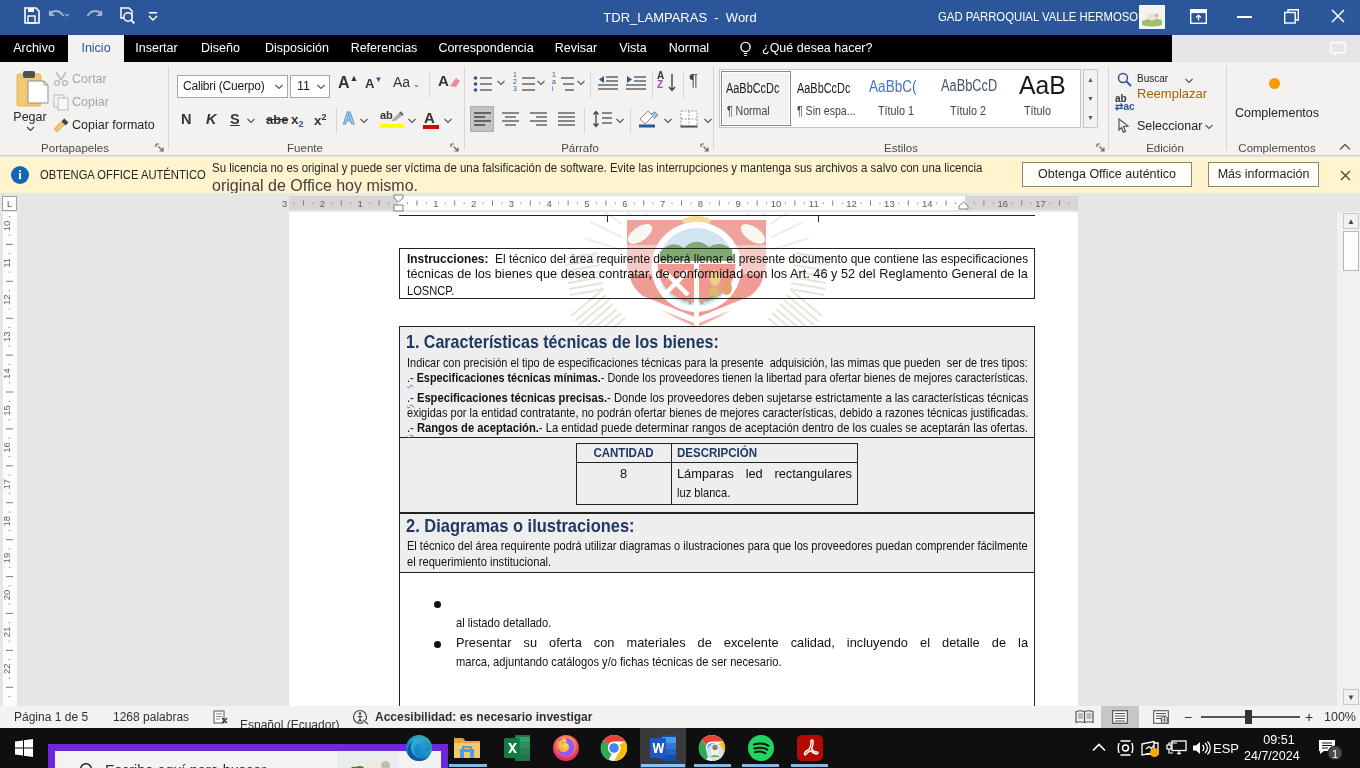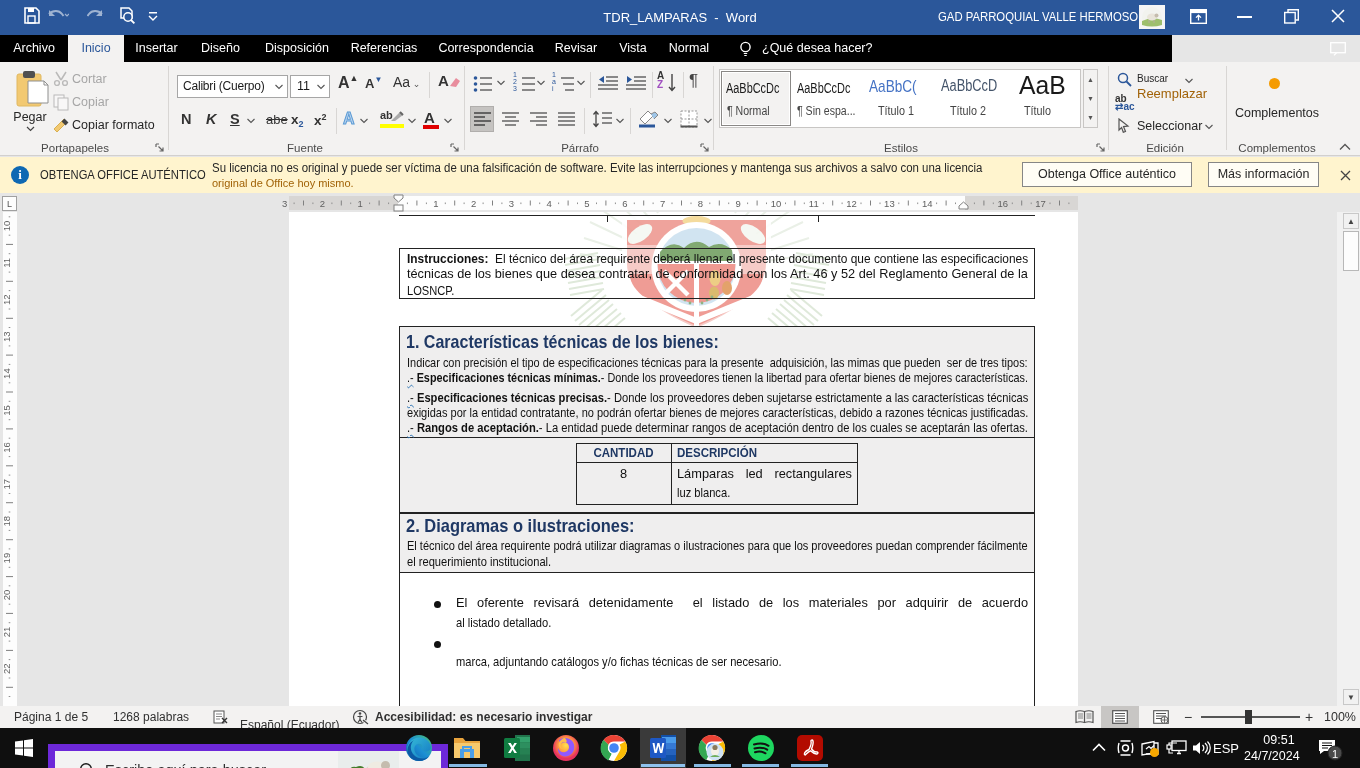--- a/index.html
+++ b/index.html
@@ -167,21 +167,21 @@
     <svg class="abs" style="left:448px;top:14px" width="14" height="12" viewBox="0 0 14 12">
         <path d="M2 10 L8 2 l4 3 L8 11 z" fill="#e88d9d"></path>
       </svg>
 
     <div class="abs" style="left:181px;top:49px;font-size:14.5px;font-weight:bold;color:#333">N</div>
     <div class="abs" style="left:206px;top:49px;font-size:14.5px;font-style:italic;font-weight:bold;color:#333">K</div>
     <div class="abs" style="left:230px;top:49px;font-size:14.5px;font-weight:bold;color:#333;text-decoration:underline">S</div>
     <svg class="abs" style="left:247px;top:56px" width="8" height="6" viewBox="0 0 8 6">
         <path d="M0.5 1 L4 4.5 L7.5 1" fill="none" stroke="#555" stroke-width="1.1"></path>
       </svg>
-    <div class="abs" style="left:266px;top:50px;font-size:13px;font-weight:normal;color:#333;text-decoration:line-through">abe</div>
+    <div class="abs" style="left:266px;top:50px;font-size:13px;font-weight:bold;color:#333;text-decoration:line-through">abe</div>
     <div class="abs" style="left:291px;top:50px;font-size:13.5px;font-weight:bold;color:#333">x<span style="font-size:9px;vertical-align:-3px;color:#2b579a">2</span></div>
     <div class="abs" style="left:314px;top:50px;font-size:13.5px;font-weight:bold;color:#333">x<span style="font-size:9px;vertical-align:5px">2</span></div>
     <div class="gsep" style="left:336px;top:46px;height:26px"></div>
     <div class="abs" style="left:343px;top:48px;font-size:16px;font-weight:bold;color:#b9d3ee;-webkit-text-stroke:1px #5b9bd5">A</div>
     <svg class="abs" style="left:360px;top:56px" width="8" height="6" viewBox="0 0 8 6">
         <path d="M0.5 1 L4 4.5 L7.5 1" fill="none" stroke="#555" stroke-width="1.1"></path>
       </svg>
     <div class="abs" style="left:380px;top:47px;font-size:11px;font-weight:bold;color:#333">ab</div>
     <svg class="abs" style="left:390px;top:46px" width="14" height="14" viewBox="0 0 14 14">
         <path d="M1 13 L10 4 l3 3 L5 13 z" fill="#aaa"></path>
@@ -329,21 +329,21 @@
     <div class="abs" style="left:1229px;top:44px;width:96px;text-align:center;font-size:12.5px;color:#262626">Complementos</div>
     <div class="glabel" style="left:1227px;width:100px">Complementos</div>
     <svg class="abs" style="left:1339px;top:81px" width="12" height="8" viewBox="0 0 12 8">
         <path d="M1 6.5 L6 1.5 L11 6.5" fill="none" stroke="#555" stroke-width="1.3"></path>
       </svg>
   </div>
   <div id="banner">
     <div class="abs" style="left:11px;top:9px;width:18px;height:18px;border-radius:50%;background:#0e68b3;color:#fff;font-size:13px;font-weight:bold;text-align:center;line-height:18px;font-family:'Liberation Serif',serif">i</div>
     <div class="abs" style="left:40px;top:11px;font-size:12.2px;color:#262626;white-space:nowrap;transform-origin:0 50%;transform:scaleX(.92)">OBTENGA OFFICE AUTÉNTICO</div>
     <div class="abs" style="left:212px;top:4px;font-size:12.3px;color:#262626;white-space:nowrap;transform-origin:0 50%;transform:scaleX(.93)" id="bl1">Su licencia no es original y puede ser víctima de una falsificación de software. Evite las interrupciones y mantenga sus archivos a salvo con una licencia</div>
-      <div class="abs" style="left:212px;top:20px;font-size:11px;color:#a16207;white-space:nowrap">original de Office hoy mismo.</div>
+      <div class="abs" style="left:212px;top:20px;font-size:16px;color:#404040;white-space:nowrap">original de Office hoy mismo.</div>
     <div class="bbtn" style="left:1022px;width:170px">Obtenga Office auténtico</div>
     <div class="bbtn" style="left:1208px;width:111px">Más información</div>
     <svg class="abs" style="left:1340px;top:13px" width="11" height="11" viewBox="0 0 11 11">
         <path d="M1 1 L10 10 M10 1 L1 10" stroke="#444" stroke-width="1.3"></path>
       </svg>
   </div>
   <div id="rulerrow">
     <div class="abs" style="left:2px;top:3px;width:15px;height:15px;background:#fdfdfd;border:1px solid #a0a0a0;font-size:9px;color:#555;text-align:center;line-height:14px">L</div>
 
     <div class="abs" style="left:289px;top:3px;width:789px;height:14px;background:#d8d6d4"></div>
@@ -613,23 +613,23 @@
     <div class="docline" style="left:677px;top:273px;width:175px;transform:scaleX(.87)">luz blanca.</div>
 
     <div class="abs" style="left:399px;top:301px;width:636px;height:60px;background:#efeeee;border:1px solid #222"></div>
     <div class="abs navy" id="h2x" style="left:406px;top:303px;font-size:18.4px;white-space:nowrap;transform-origin:0 50%;transform:scaleX(0.8945)">2. Diagramas o ilustraciones:</div>
     <div class="docline just" id="jl9" style="left:407px;top:326px;width:621px;transform:scaleX(0.8613)">El técnico del área requirente podrá utilizar diagramas o ilustraciones para que los proveedores puedan comprender fácilmente</div>
     <div class="docline" style="left:407px;top:342px;width:621px;transform:scaleX(.87)">el requerimiento institucional.</div>
 
     <div class="abs" style="left:399px;top:361px;width:1px;height:133px;background:#222"></div>
     <div class="abs" style="left:1034px;top:361px;width:1px;height:133px;background:#222"></div>
     <div class="abs" style="left:434px;top:389px;width:7px;height:7px;border-radius:50%;background:#111"></div>
-    <div class="docline just" id="jl10" style="left:456px;top:383px;width:572px;white-space:normal;text-align:justify;text-align-last:justify">El oferente revisará detenidamente&nbsp; el listado de los materiales por adquirir de acuerdo</div>
     <div class="docline" style="left:456px;top:403px;width:572px;transform:scaleX(.87)">al listado detallado.</div>
     <div class="abs" style="left:434px;top:429px;width:7px;height:7px;border-radius:50%;background:#111"></div>
+    <div class="docline just" id="jl11" style="left:456px;top:423px;width:572px;white-space:normal;text-align:justify;text-align-last:justify">Presentar su oferta con materiales de excelente calidad, incluyendo el detalle de la</div>
     <div class="docline" style="left:456px;top:442px;width:572px;transform:scaleX(.87)">marca, adjuntando catálogos y/o fichas técnicas de ser necesario.</div>
 
     <div class="abs" style="left:1337px;top:0;width:23px;height:494px;background:#f1f1f1"></div>
     <div class="abs" style="left:1343px;top:1px;width:16px;height:16px;background:#f1f1f1;border:1px solid #c8c8c8;text-align:center;font-size:8px;color:#444;line-height:15px">▲</div>
     <div class="abs" style="left:1343px;top:19px;width:16px;height:40px;background:#fdfdfd;border:1px solid #b8b8b8"></div>
     <div class="abs" style="left:1343px;top:477px;width:16px;height:16px;background:#f1f1f1;border:1px solid #c8c8c8;text-align:center;font-size:8px;color:#444;line-height:15px">▼</div>
   </div>
   <div id="statusbar">
     <div class="abs" style="left:14px;top:4px">Página 1 de 5</div>
     <div class="abs" style="left:113px;top:4px">1268 palabras</div>

